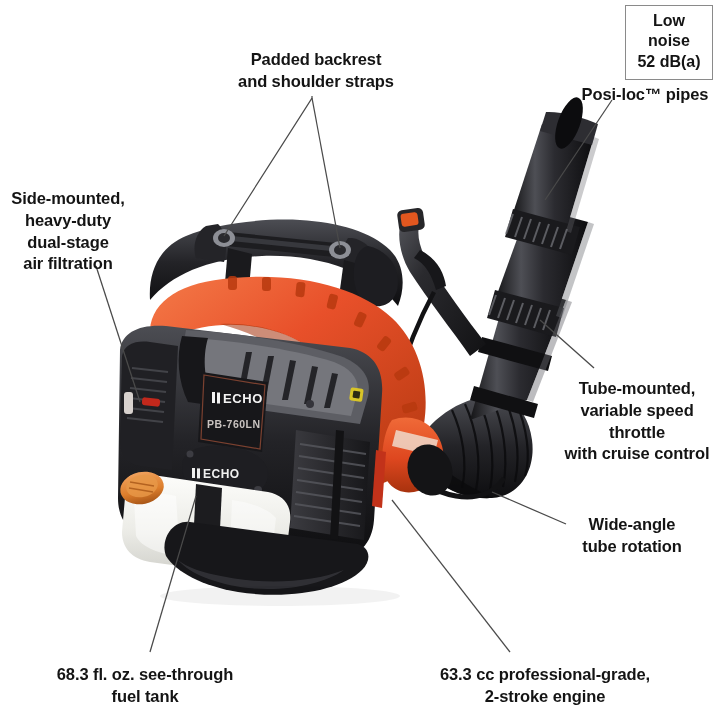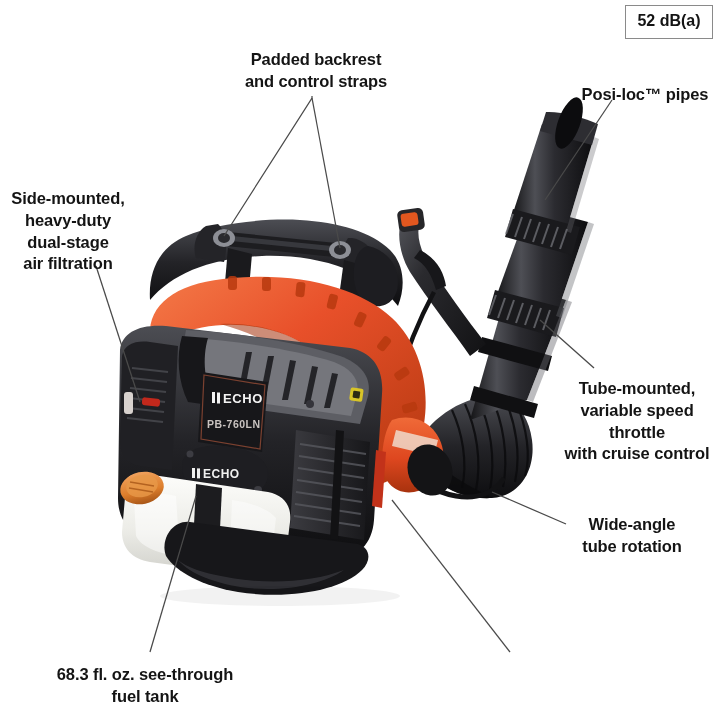--- a/index.html
+++ b/index.html
@@ -354,31 +354,34 @@
 
       <path d="M566 524 L 492 492"></path>
 
       <path d="M150 652 L 196 496"></path>
 
       <path d="M510 652 L 392 500"></path>
     </g>
   </svg>
 
   <div id="noise-badge">
+    <div>Low noise</div>
     <div>52 dB(a)</div>
   </div>
 
   <div class="label c" style="width: 240px; left: 196px; top: 49px; text-align: center;">Padded backrest
-and control straps</div>
+and shoulder straps</div>
   <div class="label c" style="width: 160px; left: 565px; top: 84px; text-align: center;">Posi-loc™ pipes</div>
   <div class="label c" style="width: 140px; left: -2px; top: 188px; text-align: center;">Side-mounted,
 heavy-duty
 dual-stage
 air filtration</div>
   <div class="label c" style="width: 168px; left: 553px; top: 378px; text-align: center;">Tube-mounted,
 variable speed throttle
 with cruise control</div>
   <div class="label c" style="width: 140px; left: 562px; top: 514px; text-align: center;">Wide-angle
 tube rotation</div>
   <div class="label c" style="width: 250px; left: 20px; top: 664px; text-align: center;">68.3 fl. oz. see-through
 fuel tank</div>
+  <div class="label c" style="width: 270px; left: 410px; top: 664px; text-align: center;">63.3 cc professional-grade,
+2-stroke engine</div>
 
 </div>
 
 </body></html>

